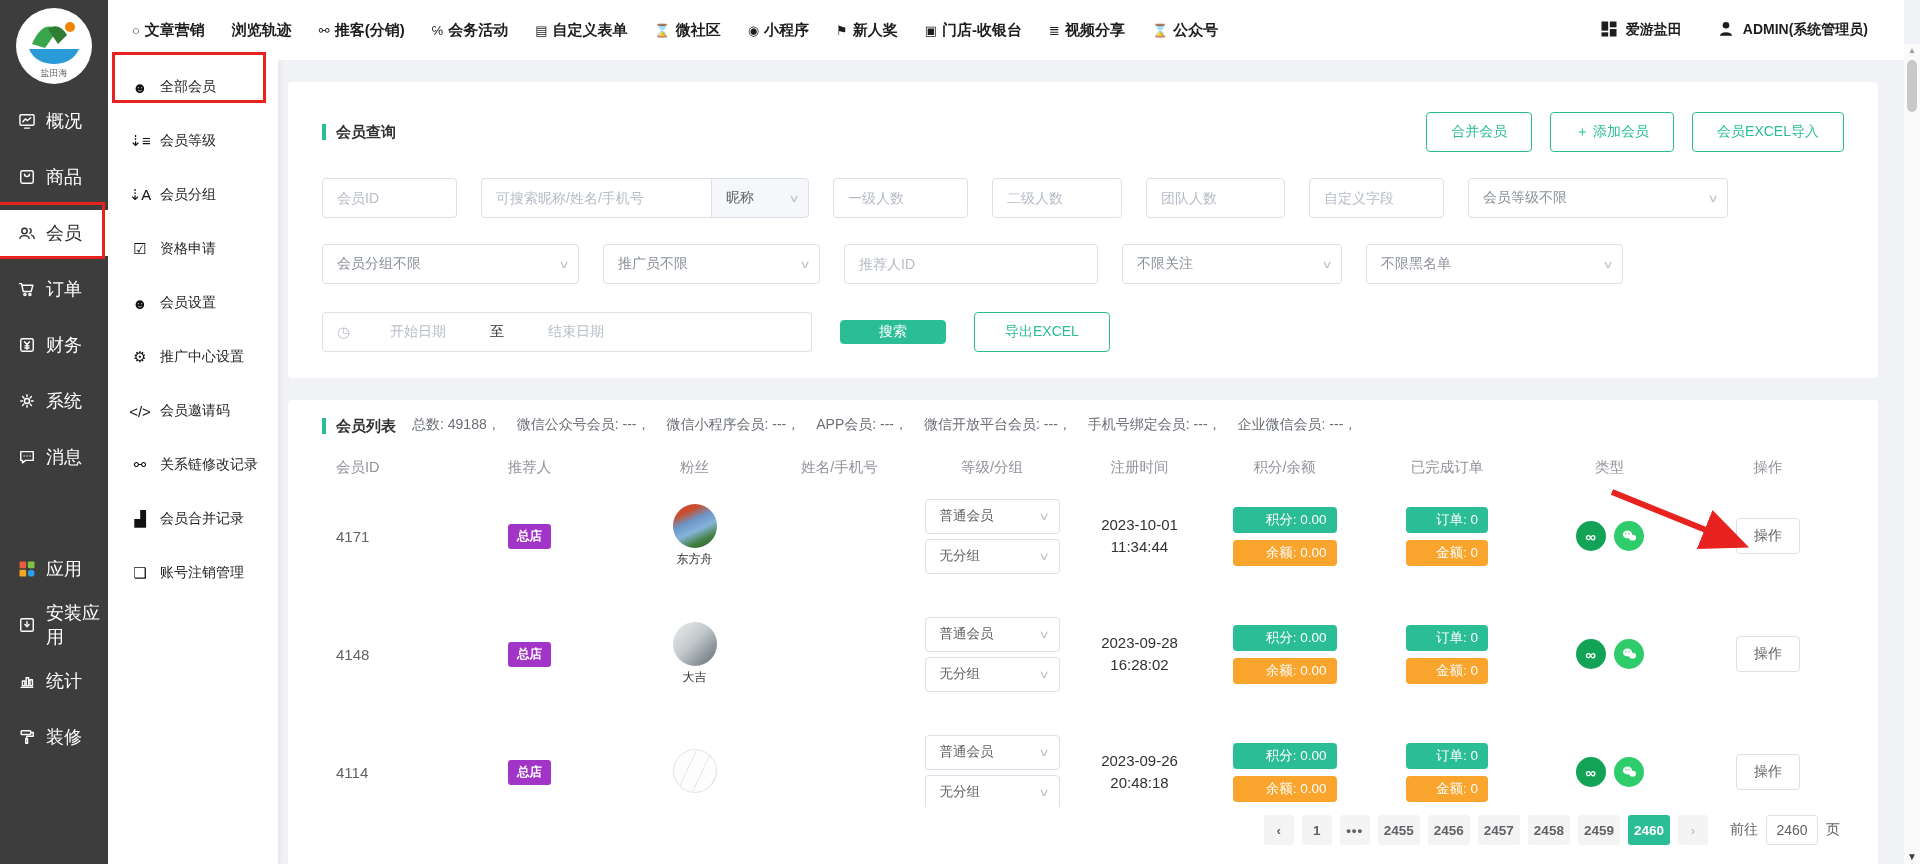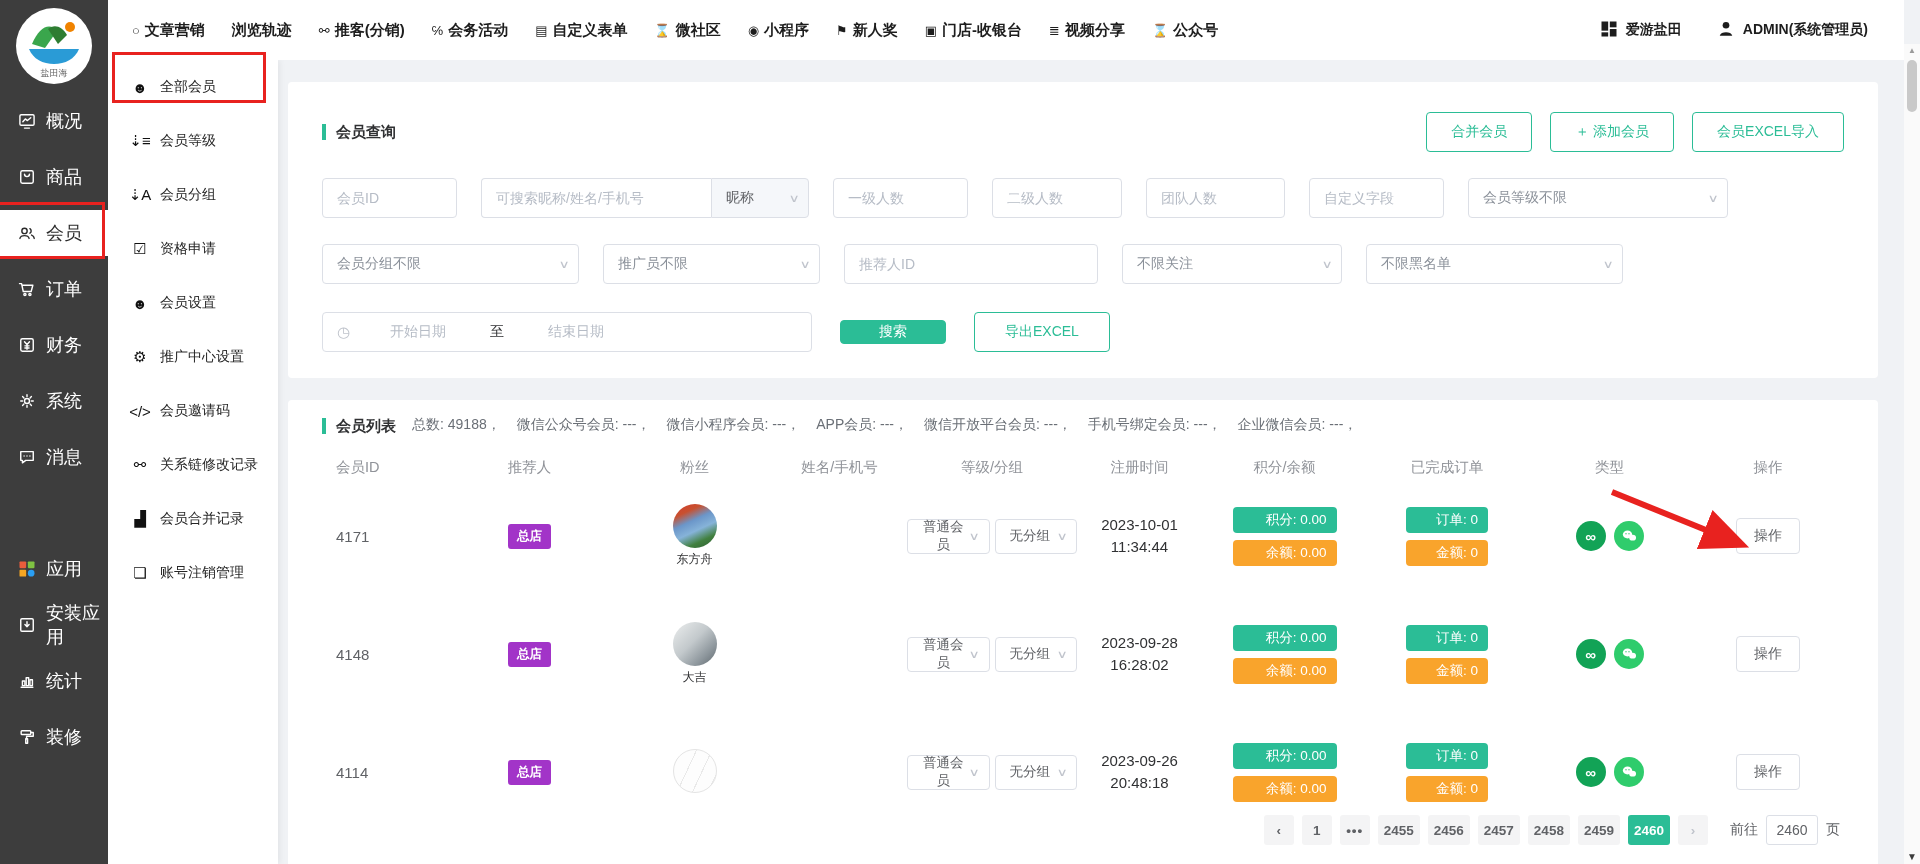--- a/index.html
+++ b/index.html
@@ -54,21 +54,21 @@
   .rows-clip{height:330px;overflow:hidden}
   .trow{height:118px}
   .id-cell{font-size:15px;color:#606266}
   .ref-badge{display:inline-block;background:#a234c8;color:#fff;font-size:12.5px;padding:4px 9px;border-radius:3px;font-weight:bold}
   .fan-cell{display:flex;flex-direction:column;align-items:center;gap:3px}
   .avatar{width:44px;height:44px;border-radius:50%;display:block}
   .av1{background:linear-gradient(155deg,#d33b2c 0%,#c8502f 22%,#6b96c9 40%,#86b3d9 58%,#41803f 78%,#2d5c31 100%)}
   .av2{background:linear-gradient(135deg,#eceeee 0%,#c3c9cc 45%,#8d969c 75%,#5d666c 100%)}
   .av3{background:repeating-linear-gradient(115deg,#fdfdfd 0 6px,#e9e9e9 6px 7px,#fdfdfd 7px 14px);border:1px solid #e4e4e4}
   .fan-name{font-size:12px;color:#303133}
-  .sel-col{display:flex;flex-direction:row;gap:5px;align-items:center}
+  .sel-col{display:flex;flex-direction:column;gap:5px;align-items:center}
   .sel.small{width:135px;height:35px;color:#606266;font-size:13.5px}
   .time-cell{font-size:15px;color:#303133;line-height:22px}
   .badge-col{display:flex;flex-direction:column;gap:7px;align-items:center}
   .badge{display:inline-block;min-width:104px;text-align:right;padding:4px 10px;border-radius:4px;color:#fff;font-size:13.5px;white-space:nowrap}
   .badge.teal{background:#2bbd96}
   .badge.orange{background:#f9a42c}
   .badge.sm{min-width:82px}
   .type-cell{display:flex;gap:8px;justify-content:center}
   .tico{width:30px;height:30px;border-radius:50%;display:inline-flex;align-items:center;justify-content:center;color:#fff}
   .tico.channels{background:#12a356;font-size:15px;font-weight:bold;font-style:italic}

